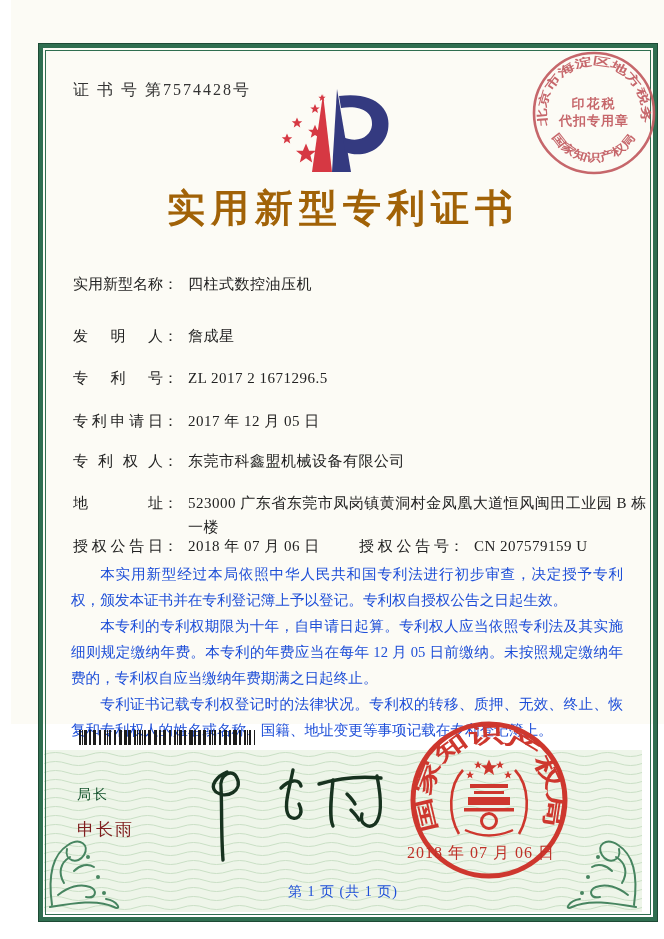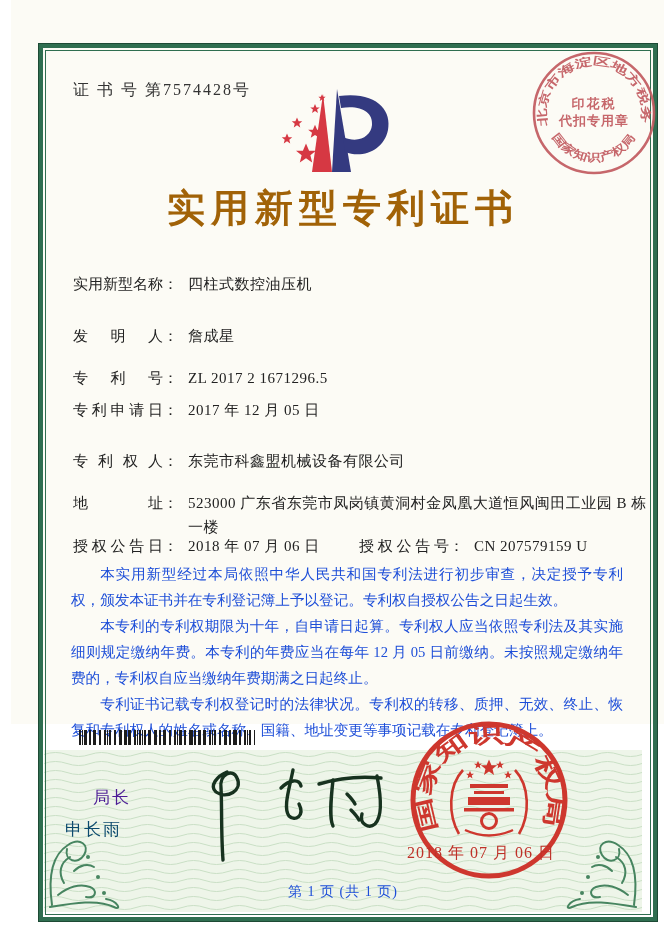--- a/index.html
+++ b/index.html
@@ -31,22 +31,22 @@
     background-image:
       repeating-linear-gradient(90deg,#1c1c1c 0 2px,rgba(0,0,0,0) 2px 5px),
       repeating-linear-gradient(90deg,#1c1c1c 0 1px,rgba(0,0,0,0) 1px 7px),
       repeating-linear-gradient(90deg,rgba(0,0,0,0) 0 3px,#1c1c1c 3px 4px,rgba(0,0,0,0) 4px 11px);}
   
   .band{position:absolute;left:33px;top:750px;width:598px;height:162px;z-index:1;background:#eef5e9;}
   .corner{position:absolute;bottom:1px;width:100px;height:118px;z-index:2;}
   .corner.left{left:0;}
   .corner.right{right:0;transform:scaleX(-1);}
   
-  .signer-role{position:absolute;left:82px;top:786px;font-size:17px;letter-spacing:2px;color:#4c1d95;z-index:7;}
-  .signer-name{position:absolute;left:54px;top:818px;font-size:17px;letter-spacing:2px;color:#0c4a6e;z-index:7;}
+  .signer-role{position:absolute;left:66px;top:786px;font-size:14px;letter-spacing:2px;color:#14532d;z-index:7;}
+  .signer-name{position:absolute;left:66px;top:818px;font-size:17px;letter-spacing:2px;color:#7f1d1d;z-index:7;}
   .signature{position:absolute;left:170px;top:760px;z-index:7;}
   
   .seal{position:absolute;left:396px;top:718px;z-index:8;}
   .seal-date{position:absolute;left:396px;top:843px;width:160px;font-size:16px;color:#bf3128;
              letter-spacing:1px;z-index:9;white-space:nowrap;}
   
   .tax-stamp{position:absolute;left:518px;top:48px;z-index:8;opacity:0.92;}
   
   .footer{position:absolute;left:0;top:883px;width:100%;text-align:center;font-size:14px;
           color:#1d4ed8;z-index:7;letter-spacing:1px;}
@@ -144,21 +144,21 @@
 
   <div class="frow" style="top:272px">
     <span class="flabel">实用新型名称</span><span class="fcolon">：</span><span class="fvalue">四柱式数控油压机</span>
   </div>
   <div class="frow" style="top:324px">
     <span class="flabel">发明人</span><span class="fcolon">：</span><span class="fvalue">詹成星</span>
   </div>
   <div class="frow" style="top:366px">
     <span class="flabel">专利号</span><span class="fcolon">：</span><span class="fvalue">ZL 2017 2 1671296.5</span>
   </div>
-  <div class="frow" style="top:398px">
+  <div class="frow" style="top:409px">
     <span class="flabel">专利申请日</span><span class="fcolon">：</span><span class="fvalue">2017 年 12 月 05 日</span>
   </div>
   <div class="frow" style="top:449px">
     <span class="flabel">专利权人</span><span class="fcolon">：</span><span class="fvalue">东莞市科鑫盟机械设备有限公司</span>
   </div>
   <div class="frow nowrapless" style="top:491px">
     <span class="flabel">地址</span><span class="fcolon">：</span><span class="fvalue wrap">523000 广东省东莞市凤岗镇黄洞村金凤凰大道恒风闽田工业园 B 栋一楼</span>
   </div>
   <div class="frow" style="top:534px">
     <span class="flabel">授权公告日</span><span class="fcolon">：</span><span class="fvalue">2018 年 07 月 06 日</span>

